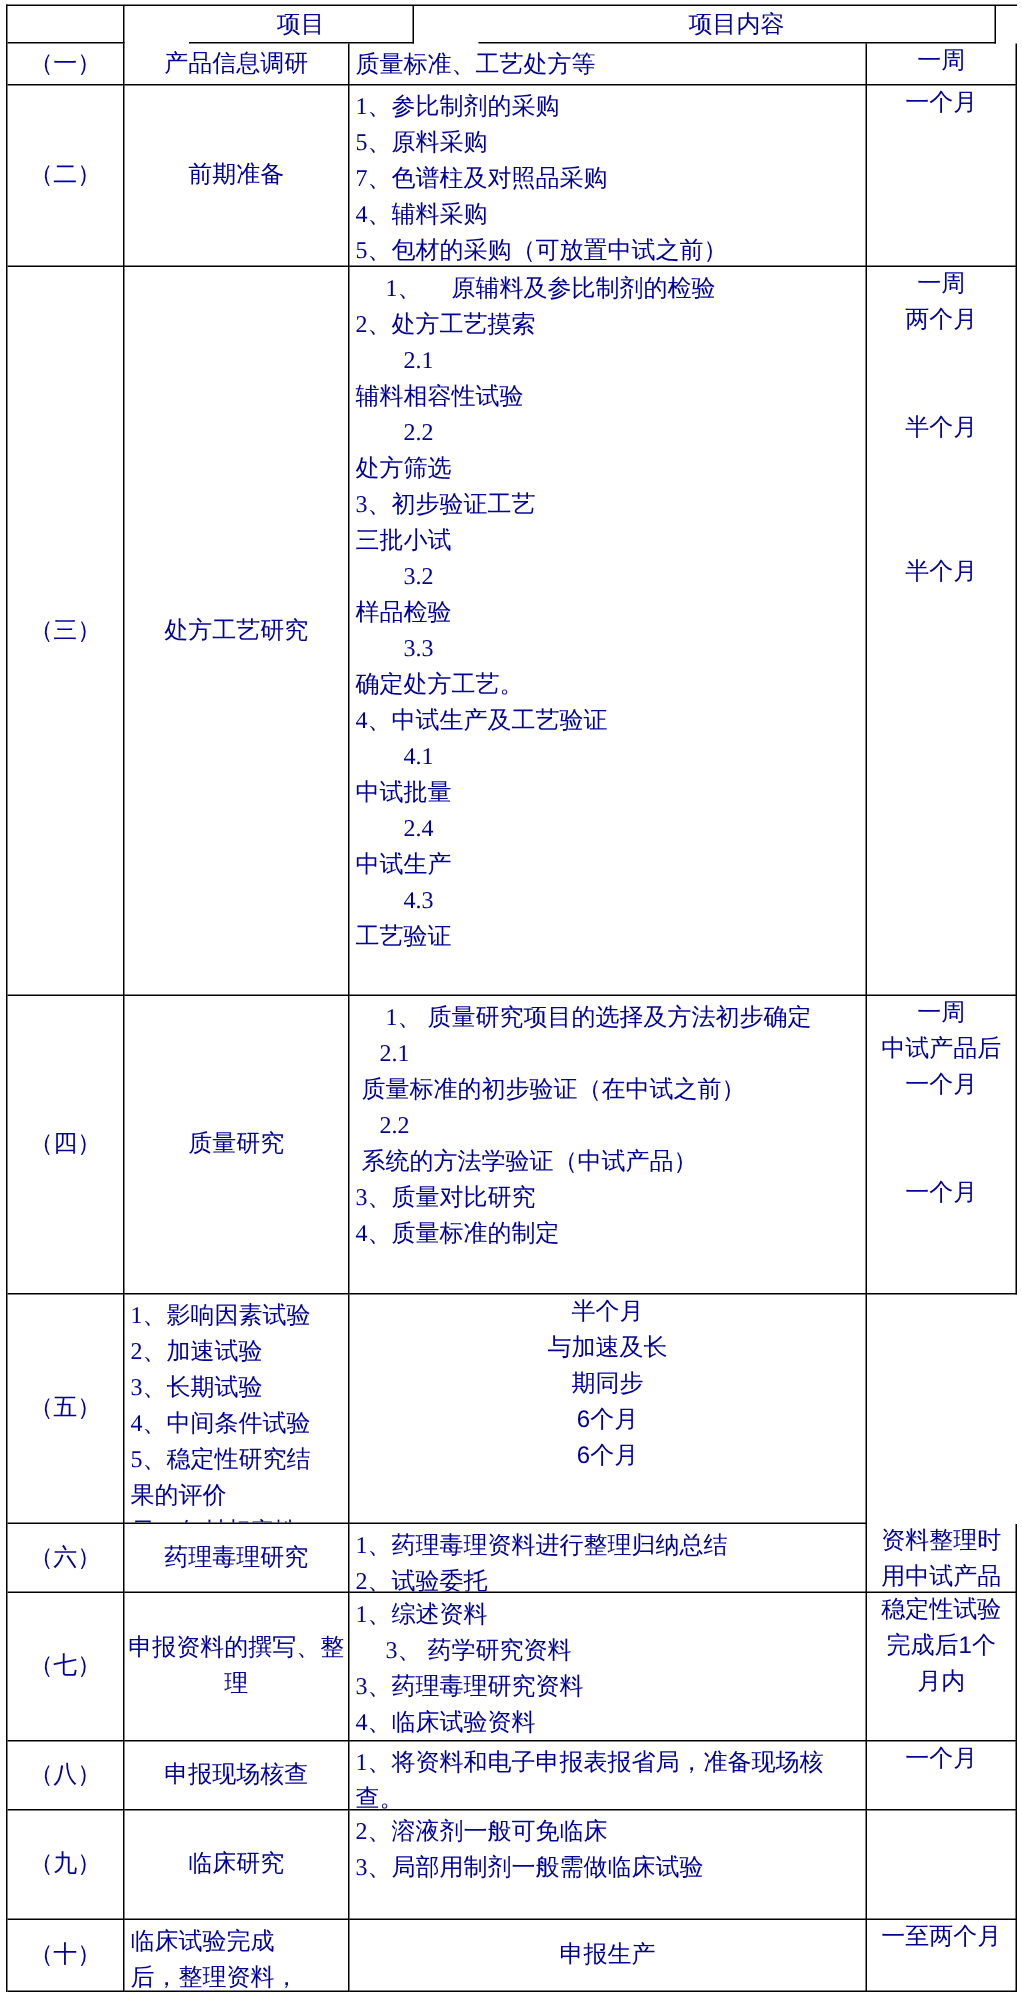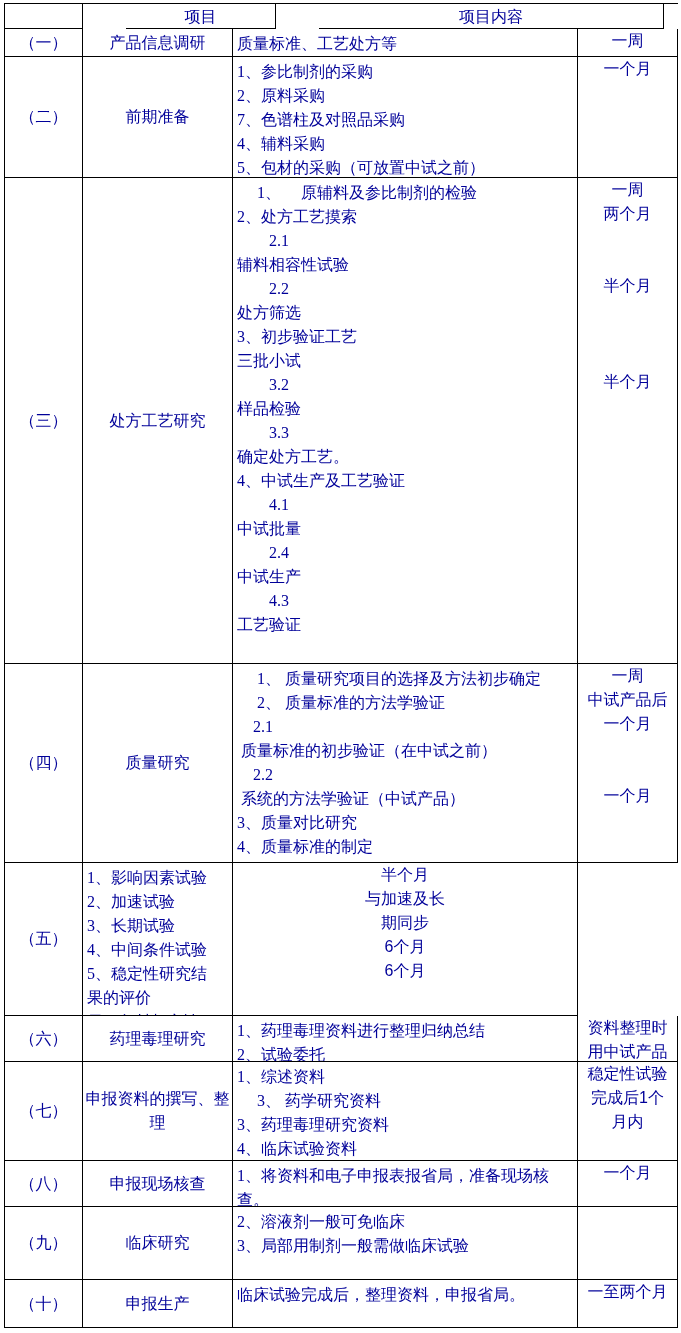--- a/index.html
+++ b/index.html
@@ -53,21 +53,21 @@
         </div>
         <div class="cell c4">
           <div class="tline">一周</div>
         </div>
       </div>
       <div class="row" style="height: 121px;">
         <div class="cell c1">（二）</div>
         <div class="cell c2">前期准备</div>
         <div class="cell c3">
           <div class="line">1、参比制剂的采购</div>
-          <div class="line">2、原料采购</div>
+          <div class="line">5、原料采购</div>
           <div class="line">7、色谱柱及对照品采购</div>
           <div class="line">4、辅料采购</div>
           <div class="line">5、包材的采购（可放置中试之前）</div>
         </div>
         <div class="cell c4">
           <div class="tline">一个月</div>
         </div>
       </div>
       <div class="row" style="height: 486px;">
         <div class="cell c1">（三）</div>
@@ -114,21 +114,20 @@
           <div class="tline"></div>
           <div class="tline"></div>
           <div class="tline"></div>
         </div>
       </div>
       <div class="row" style="height: 199px;">
         <div class="cell c1">（四）</div>
         <div class="cell c2">质量研究</div>
         <div class="cell c3">
           <div class="line">　 1、 质量研究项目的选择及方法初步确定</div>
-          <div class="line">　 2、 质量标准的方法学验证</div>
           <div class="line">　2.1</div>
           <div class="line"> 质量标准的初步验证（在中试之前）</div>
           <div class="line">　2.2</div>
           <div class="line"> 系统的方法学验证（中试产品）</div>
           <div class="line">3、质量对比研究</div>
           <div class="line">4、质量标准的制定</div>
         </div>
         <div class="cell c4">
           <div class="tline">一周</div>
           <div class="tline">中试产品后</div>
@@ -200,22 +199,22 @@
         <div class="cell c1">（九）</div>
         <div class="cell c2">临床研究</div>
         <div class="cell c3">
           <div class="line">2、溶液剂一般可免临床</div>
           <div class="line">3、局部用制剂一般需做临床试验</div>
         </div>
         <div class="cell c4"></div>
       </div>
       <div class="row" style="height: 48px;">
         <div class="cell c1">（十）</div>
+        <div class="cell c3">
+          <div class="line">临床试验完成后，整理资料，申报省局。</div>
+        </div>
         <div class="cell c2">申报生产</div>
-        <div class="cell c3">
-          <div class="line">临床试验完成后，整理资料，申报省局。</div>
-        </div>
         <div class="cell c4">
           <div class="tline">一至两个月</div>
         </div>
       </div>
     </div>
 </div>
 
 </body></html>

